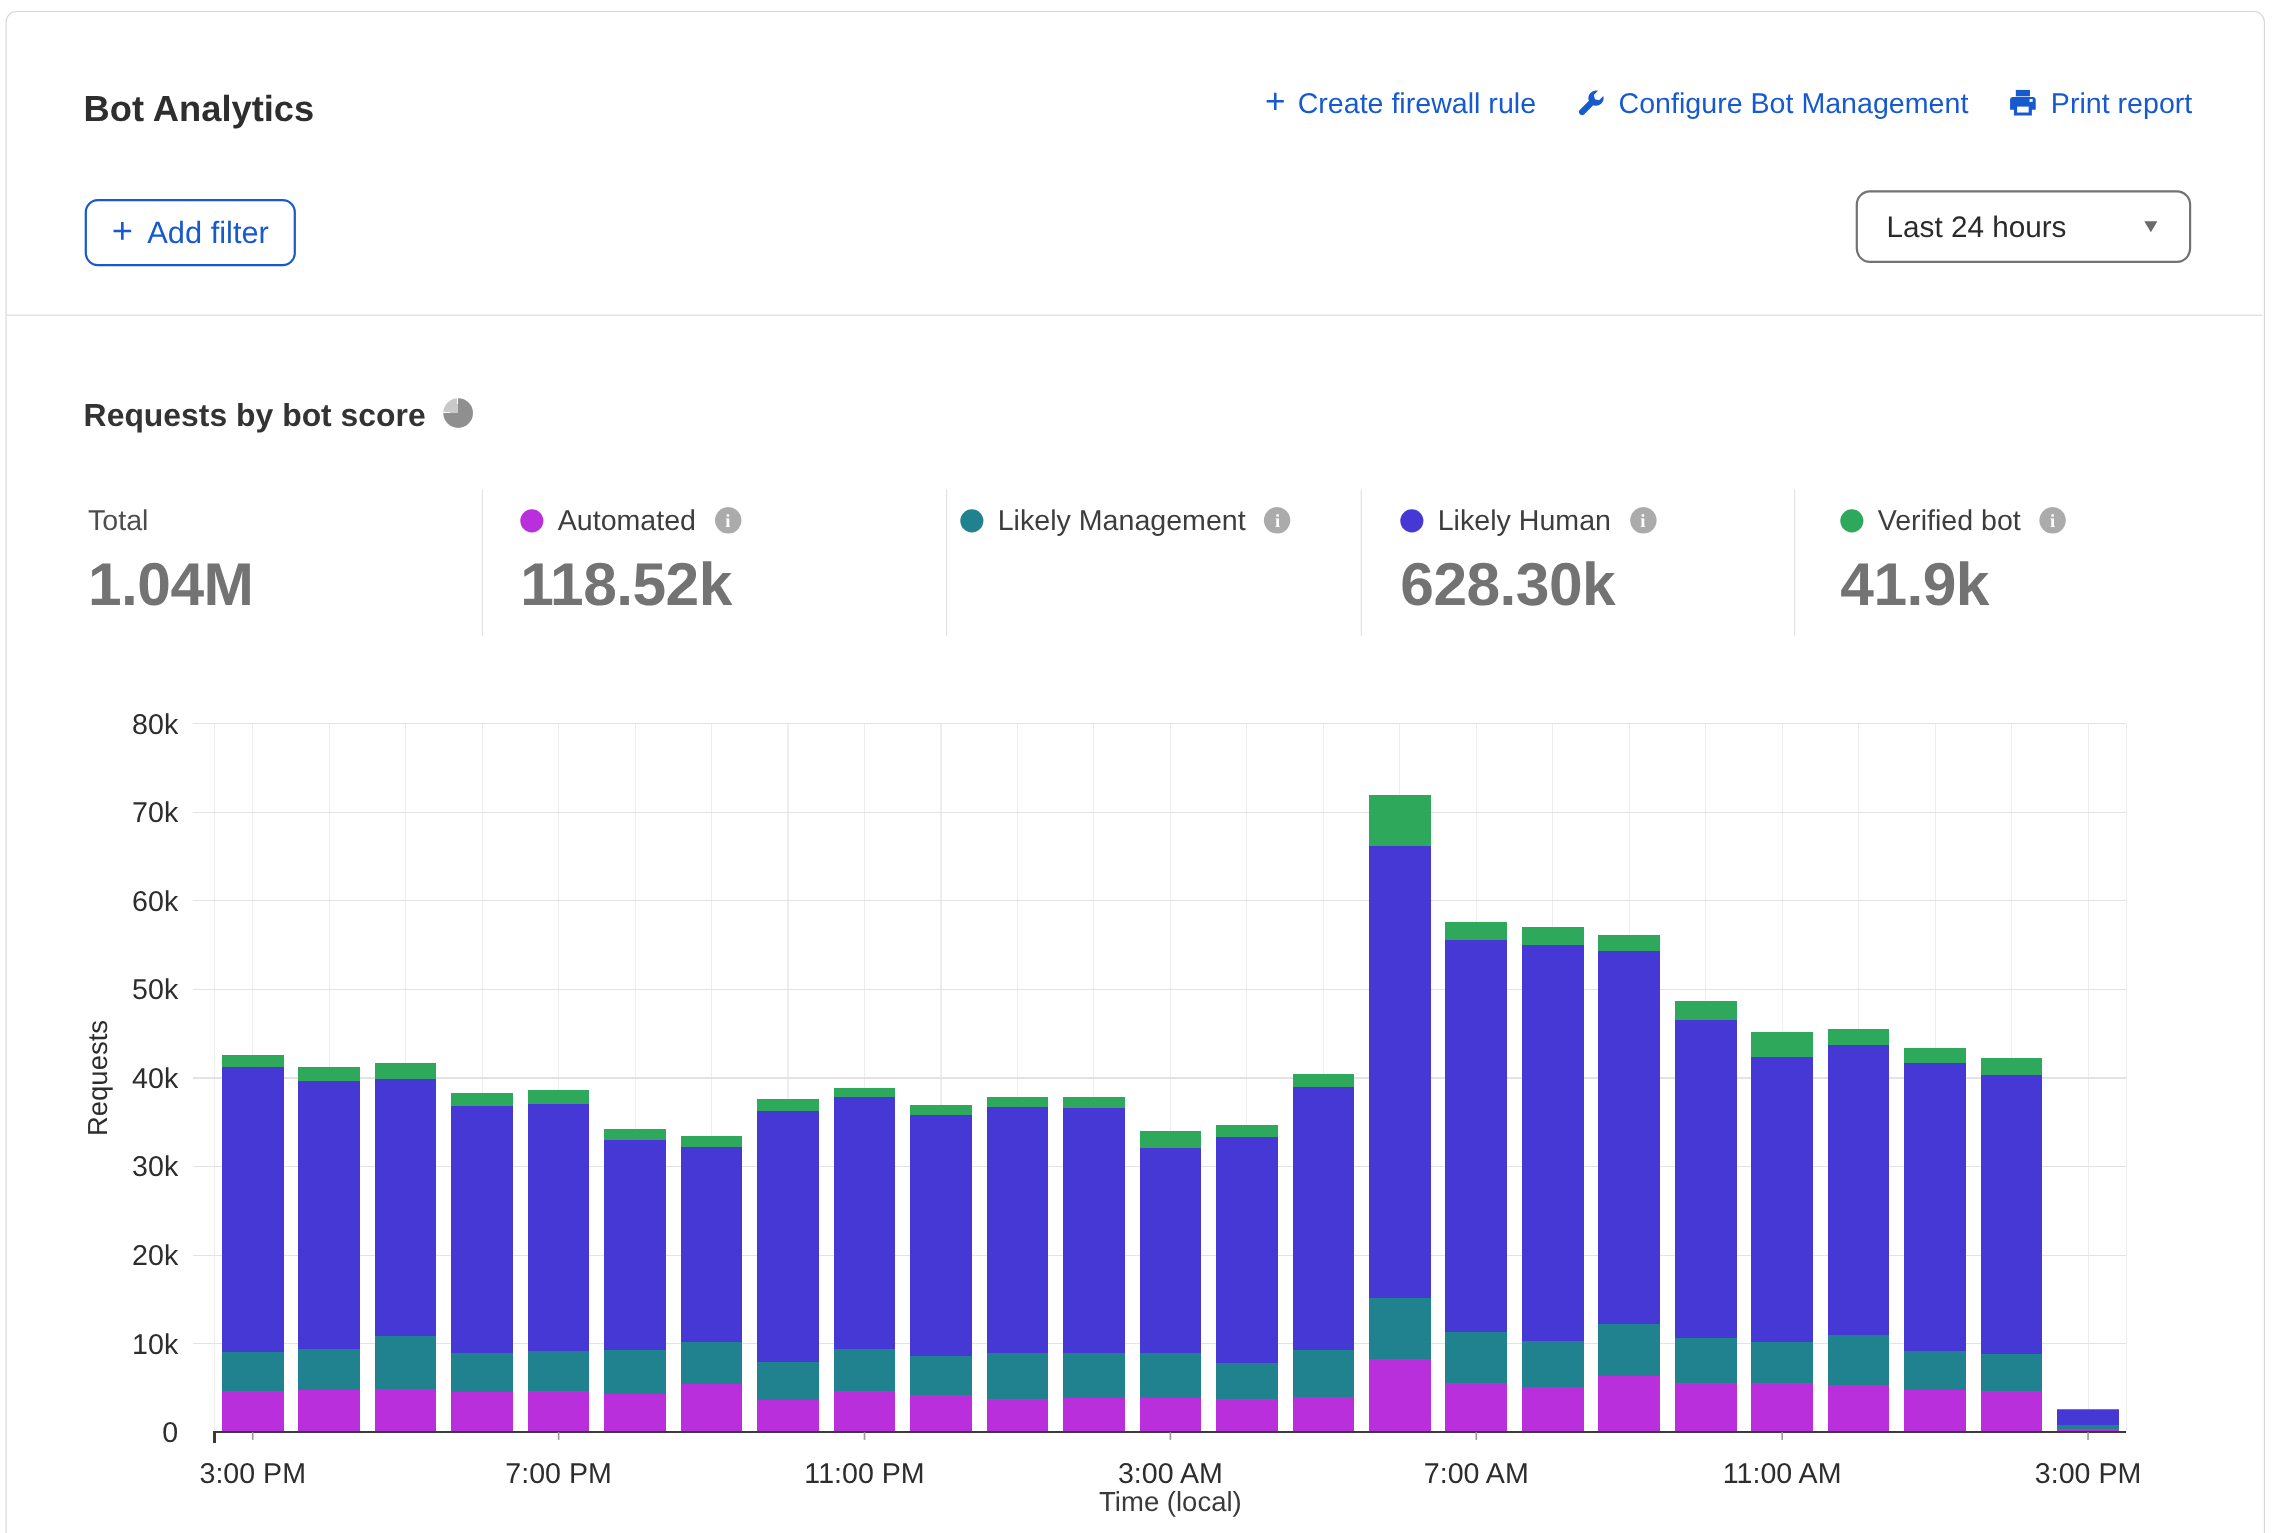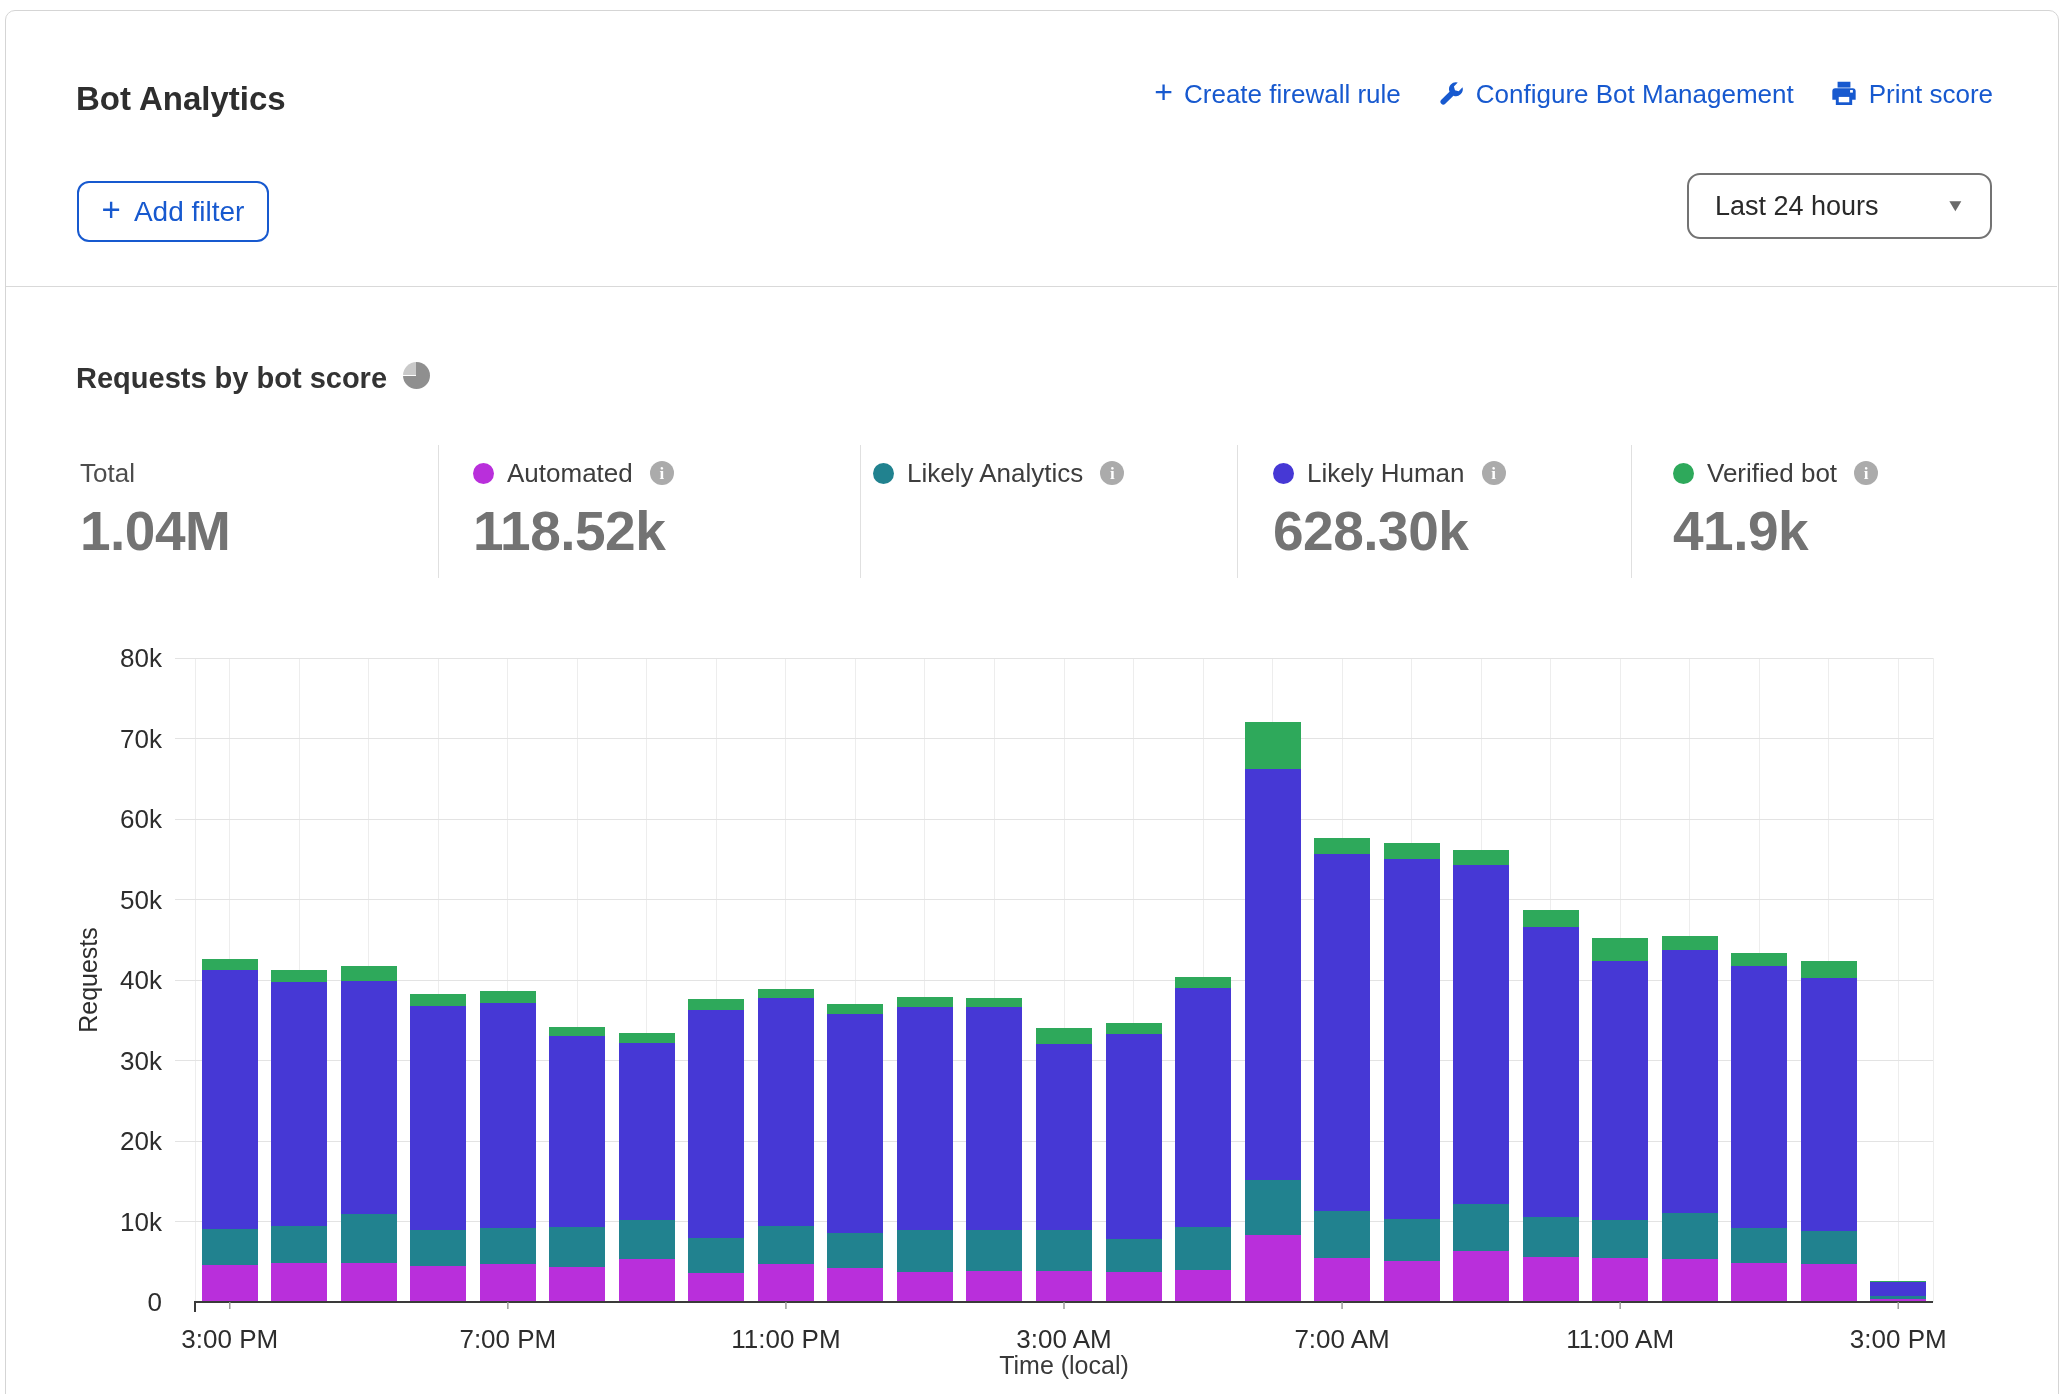--- a/index.html
+++ b/index.html
@@ -58,21 +58,21 @@
   </a>
   <a class="action">
     <span>
       <svg width="28" height="28" viewBox="0 0 24 24">
         <rect x="6.5" y="1.5" width="11" height="5" fill="#1759CF"></rect>
         <path fill="#1759CF" d="M4.5 7h15A2.5 2.5 0 0 1 22 9.5V17h-3v4.5H5V17H2V9.5A2.5 2.5 0 0 1 4.5 7z"></path>
         <rect x="7.5" y="14.5" width="9" height="4.6" fill="#ffffff"></rect>
         <rect x="17.2" y="8.6" width="2.4" height="2.2" fill="#ffffff"></rect>
       </svg>
     </span>
-    <span>Print score</span>
+    <span>Print report</span>
   </a>
 </div>
 
 <button class="add-filter">
   <span class="plus">+</span>
   <span>Add filter</span>
 </button>
 
 <div class="dropdown">
   <span>Last 24 hours</span>
@@ -100,21 +100,21 @@
     <span>Automated</span>
     <span class="info">i</span>
   </div>
   <div class="val">118.52k</div>
 </div>
 
 <div class="vdiv" style="left:860px"></div>
 <div class="stat" style="left:873px">
   <div class="lblrow">
     <span class="dot" style="background: rgb(33, 130, 143);"></span>
-    <span>Likely Analytics</span>
+    <span>Likely Management</span>
     <span class="info">i</span>
   </div>
 </div>
 
 <div class="vdiv" style="left:1237px"></div>
 <div class="stat" style="left:1273px">
   <div class="lblrow">
     <span class="dot" style="background: rgb(70, 56, 213);"></span>
     <span>Likely Human</span>
     <span class="info">i</span>

